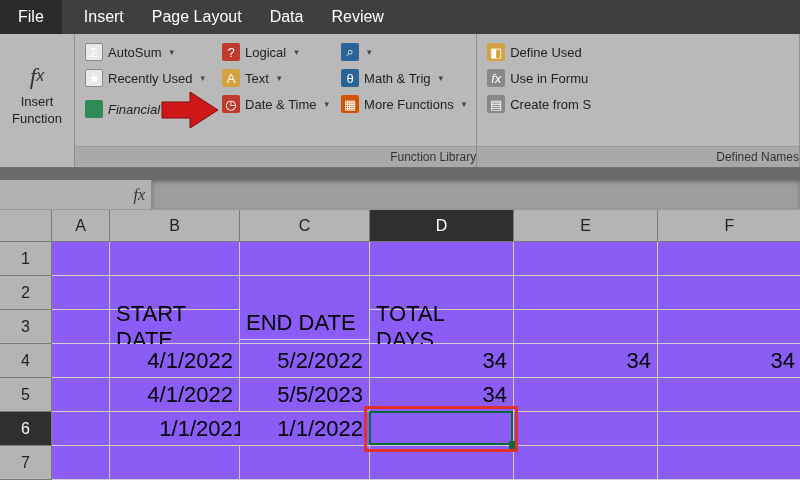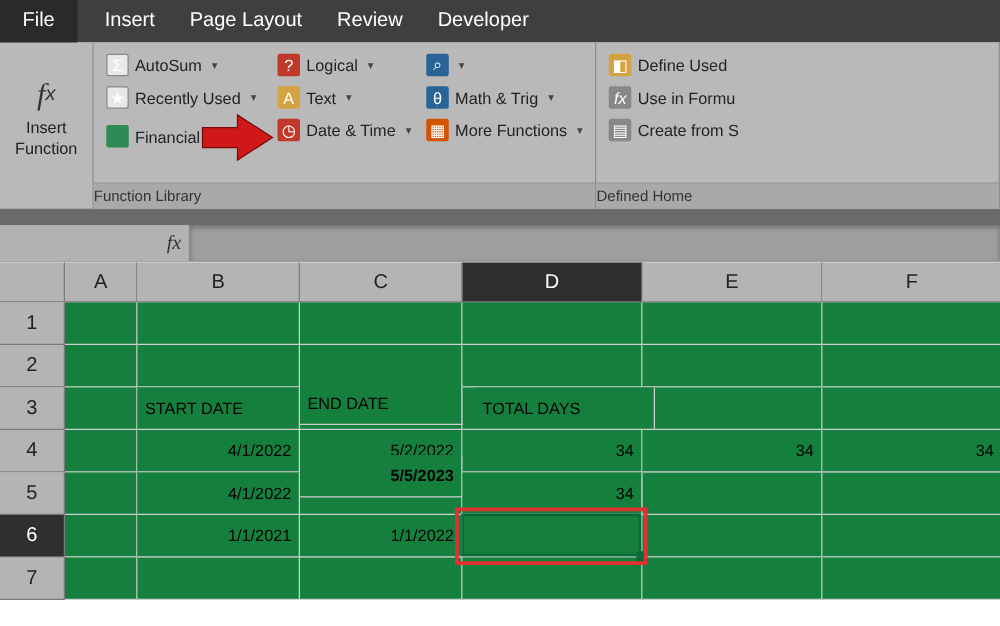--- a/index.html
+++ b/index.html
@@ -9,21 +9,21 @@
   .tabstrip { height: 34px; background: #3f3f3f; display: flex; align-items: center; padding-left: 0; color: #fff; }
   .tab { padding: 0 14px; height: 100%; display: flex; align-items: center; font-size: 16px; cursor: pointer; }
   .tab.file { background: #2a2a2a; margin-right: 8px; padding: 0 18px; }
   .tab.active { position: relative; }
   .tab.active::after { content:""; position:absolute; inset:1px; border: 3px solid #e03030; pointer-events:none; }
 
   
   .ribbon { height: 134px; background: #b9b9b9; display:flex; border-bottom: 1px solid #707070; color:#222; }
   .group { display:flex; flex-direction:column; border-right:1px solid #8f8f8f; padding: 6px 6px 2px 6px; }
   .group-body { flex:1; display:flex; gap:4px; }
-  .group-label { text-align:left; font-size:12px; color:#333; padding:3px 0 3px 0; background:#a9a9a9; margin: 0 -6px -2px -6px; border-top:1px solid #9a9a9a;}
+  .group-label { text-align:right; font-size:12px; color:#333; padding:3px 0 3px 0; background:#a9a9a9; margin: 0 -6px -2px -6px; border-top:1px solid #9a9a9a;}
   .big-btn { width: 62px; display:flex; flex-direction:column; align-items:center; justify-content:center; gap:2px; font-size:13px; text-align:center; cursor:pointer; }
   .big-btn .ic { width:32px; height:32px; display:flex; align-items:center; justify-content:center; }
   .btn-row { display:flex; flex-direction:column; gap:2px; }
   .sm-btn { display:flex; align-items:center; gap:5px; font-size:13px; padding:3px 4px; cursor:pointer; white-space:nowrap; }
   .sm-btn .ic { width:18px; height:18px; display:flex; align-items:center; justify-content:center; font-size:13px; color:#fff; }
   .caret::after { content:"▾"; font-size:9px; color:#444; margin-left:3px; }
   .box { width:18px; height:18px; display:inline-flex; align-items:center; justify-content:center; border-radius:2px; }
   .ib-sigma{ background:#e8e8e8; border:1px solid #888; color:#222;}
   .ib-star{ background:#e8e8e8; border:1px solid #888; color:#c09000;}
   .ib-fin{ background:#2e8b57; }
@@ -52,37 +52,37 @@
   
   .sheet { position:relative; background:#fff; }
   .corner { position:absolute; left:0; top:0; width:52px; height:32px; background:#b4b4b4; border-right:1px solid #7a7a7a; border-bottom:1px solid #7a7a7a; }
   .colheads { position:absolute; left:52px; top:0; height:32px; display:flex; }
   .colhead { height:32px; display:flex; align-items:center; justify-content:center; font-size:16px; color:#222; background:#b4b4b4; border-right:1px solid #7a7a7a; border-bottom:1px solid #7a7a7a; }
   .colhead.dark { background:#2f2f2f; color:#fff; }
   .rowheads { position:absolute; left:0; top:32px; width:52px; }
   .rowhead { height:34px; display:flex; align-items:center; justify-content:center; font-size:16px; color:#222; background:#b4b4b4; border-right:1px solid #7a7a7a; border-bottom:1px solid #7a7a7a; }
   .rowhead.dark { background:#2f2f2f; color:#fff; }
   .cells { position:absolute; left:52px; top:32px; }
-  .cell { position:absolute; border-right:1px solid #cfcfcf; border-bottom:1px solid #cfcfcf; font-size:13px; color:#000; display:flex; align-items:center; padding:0 6px; background:#15803d; }
+  .cell { position:absolute; border-right:1px solid #cfcfcf; border-bottom:1px solid #cfcfcf; font-size:22px; color:#000; display:flex; align-items:center; padding:0 6px; background:#8b5cf6; }
   .cell.left { justify-content:flex-start; }
   .cell.right { justify-content:flex-end; }
 
   .sel-rect { position:absolute; border:2px solid #0a6b3a; pointer-events:none; }
   .sel-handle { position:absolute; width:8px; height:8px; background:#0a6b3a; }
   .red-rect { position:absolute; border:3px solid #e03030; pointer-events:none; }
 </style>
 </head>
 <body>
 
 <div class="tabstrip">
   <div class="tab file">File</div>
   <div class="tab">Insert</div>
   <div class="tab">Page Layout</div>
+  <div class="tab">Data</div>
   <div class="tab">Review</div>
-  <div class="tab">Developer</div>
 </div>
 
 <div class="ribbon">
 
   <div class="group" style="border-right:1px solid #8f8f8f;">
     <div class="group-body">
       <div class="big-btn">
         <span class="ic" style="font-style:italic;font-family:'Times New Roman',serif;font-size:24px;color:#333;">f<span style="font-size:16px;">x</span></span>
         <span>Insert</span>
         <span>Function</span>
@@ -96,21 +96,21 @@
       <div class="btn-row">
         <div class="sm-btn caret">
           <span class="ic box ib-sigma">Σ</span>
           <span>AutoSum</span>
         </div>
         <div class="sm-btn caret">
           <span class="ic box ib-star">★</span>
           <span>Recently Used</span>
         </div>
         <div style="display:flex;align-items:center;">
-          <div class="sm-btn" style="padding-right:0;">
+          <div class="sm-btn" style="padding-right:0;font-style:italic;">
             <span class="ic box ib-fin"></span>
             <span>Financial</span>
           </div>
           <div class="arrow-callout">
             <svg width="60" height="40" viewBox="0 0 60 40">
                 <polygon points="2,12 30,12 30,2 58,20 30,38 30,28 2,28" fill="#d01818" stroke="#7a0a0a" stroke-width="1"></polygon>
               </svg>
           </div>
         </div>
       </div>
@@ -155,21 +155,21 @@
         <div class="sm-btn">
           <span class="ic box ib-use" style="font-style:italic;">fx</span>
           <span>Use in Formu</span>
         </div>
         <div class="sm-btn">
           <span class="ic box ib-create">▤</span>
           <span>Create from S</span>
         </div>
       </div>
     </div>
-    <div class="group-label">Defined Home</div>
+    <div class="group-label">Defined Names</div>
   </div>
 </div>
 
 <div class="sepbar"></div>
 
 <div class="fbar">
   <div class="fx">
       <span>fx</span>
     </div>
   <div class="input"></div>
@@ -232,28 +232,28 @@
       <div class="cell left" style="left: 462px; top: 170px; width: 144px; height: 34px;"></div>
       <div class="cell left" style="left: 606px; top: 170px; width: 144px; height: 34px;"></div>
       <div class="cell left" style="left: 0px; top: 204px; width: 58px; height: 34px;"></div>
       <div class="cell left" style="left: 58px; top: 204px; width: 130px; height: 34px;"></div>
       <div class="cell left" style="left: 188px; top: 204px; width: 130px; height: 34px;"></div>
       <div class="cell left" style="left: 318px; top: 204px; width: 144px; height: 34px;"></div>
       <div class="cell left" style="left: 462px; top: 204px; width: 144px; height: 34px;"></div>
       <div class="cell left" style="left: 606px; top: 204px; width: 144px; height: 34px;"></div>
       <div class="cell left" style="left: 58px; top: 68px; width: 130px; height: 34px;">START DATE</div>
       <div class="cell left" style="left: 188px; top: 64px; width: 130px; height: 34px;">END DATE</div>
-      <div class="cell left" style="left: 328px; top: 68px; width: 144px; height: 34px; text-align: center;">TOTAL DAYS</div>
+      <div class="cell left" style="left: 318px; top: 68px; width: 144px; height: 34px;">TOTAL DAYS</div>
       <div class="cell right" style="left: 58px; top: 102px; width: 130px; height: 34px;">4/1/2022</div>
       <div class="cell right" style="left: 188px; top: 102px; width: 130px; height: 34px;">5/2/2022</div>
       <div class="cell right" style="left: 318px; top: 102px; width: 144px; height: 34px;">34</div>
       <div class="cell right" style="left: 462px; top: 102px; width: 144px; height: 34px;">34</div>
       <div class="cell right" style="left: 606px; top: 102px; width: 144px; height: 34px;">34</div>
       <div class="cell right" style="left: 58px; top: 136px; width: 130px; height: 34px;">4/1/2022</div>
-      <div class="cell right" style="left: 188px; top: 122px; width: 130px; height: 34px; font-weight: bold;">5/5/2023</div>
+      <div class="cell right" style="left: 188px; top: 136px; width: 130px; height: 34px;">5/5/2023</div>
       <div class="cell right" style="left: 318px; top: 136px; width: 144px; height: 34px;">34</div>
-      <div class="cell right" style="left: 58px; top: 170px; width: 130px; height: 34px;">1/1/2021</div>
+      <div class="cell right" style="left: 70px; top: 170px; width: 130px; height: 34px;">1/1/2021</div>
       <div class="cell right" style="left: 188px; top: 170px; width: 130px; height: 34px;">1/1/2022</div>
     </div>
     <div class="sel-rect" style="left: 369px; top: 201px; width: 144px; height: 34px;"></div>
     <div class="sel-handle" style="left: 509px; top: 231px;"></div>
     <div class="red-rect" style="left: 364px; top: 196px; width: 154px; height: 46px;"></div>
   </div>
 
 </body></html>

